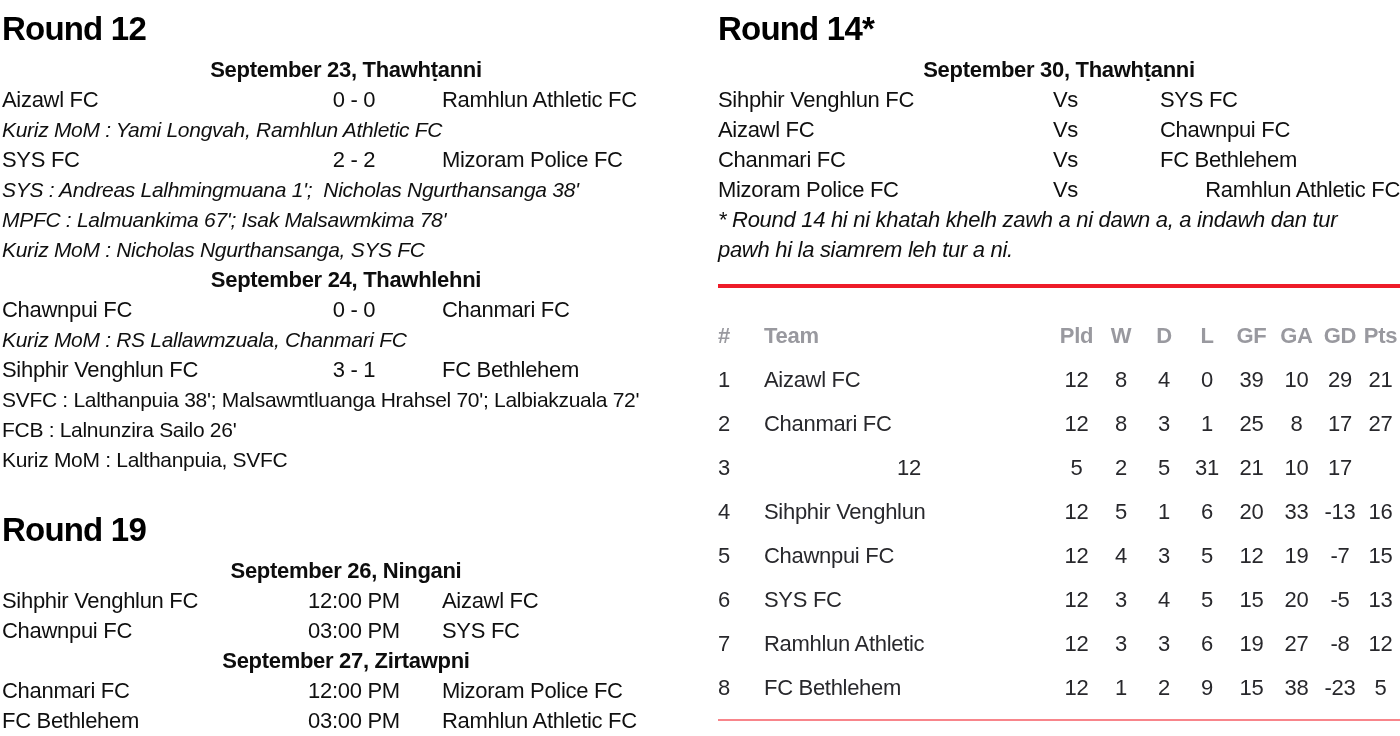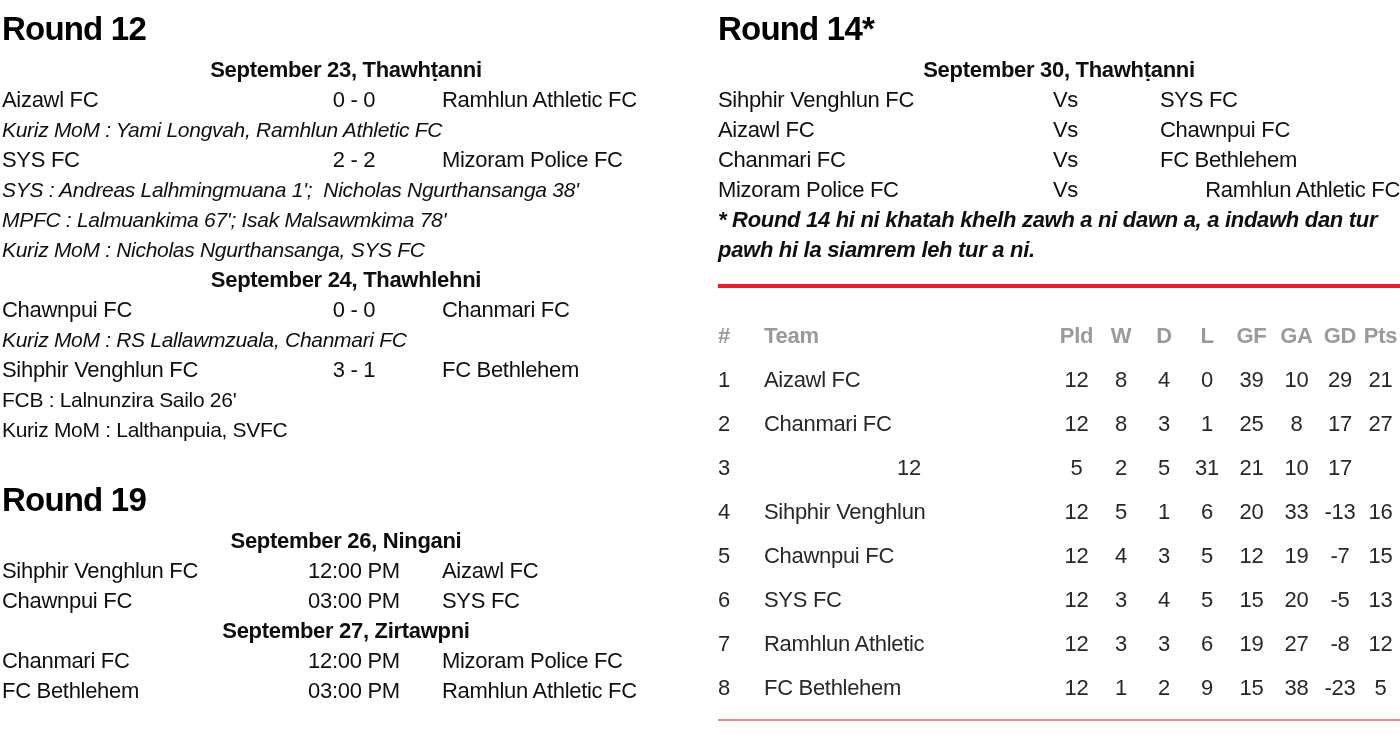--- a/index.html
+++ b/index.html
@@ -68,21 +68,20 @@
     letter-spacing: -0.3px;
   }
   .r14-away.right { text-align: right; }
 
   .note {
     font-style: italic;
     font-size: 22px;
     line-height: 30px;
     letter-spacing: -0.3px;
     width: 662px;
-    font-weight: bold;
   }
 
   .redline { height: 4px; background: #ee1c29; margin-top: 19px; }
   .redline.thin { height: 2px; background: #f8858b; margin-top: 9px; }
 
   .standings { margin-top: 26px; }
   .st-row {
     display: grid;
     grid-template-columns: 46px 290px 45px 44px 42px 44px 45px 45px 42px 39px;
     height: 44px;
@@ -128,20 +127,21 @@
       <div class="fx-mid">0 - 0</div>
       <div class="fx-away">Chanmari FC</div>
     </div>
     <div class="detail it">Kuriz MoM : RS Lallawmzuala, Chanmari FC</div>
 
     <div class="fx-row">
       <div class="fx-home">Sihphir Venghlun FC</div>
       <div class="fx-mid">3 - 1</div>
       <div class="fx-away">FC Bethlehem</div>
     </div>
+    <div class="detail">SVFC : Lalthanpuia 38'; Malsawmtluanga Hrahsel 70'; Lalbiakzuala 72'</div>
     <div class="detail">FCB : Lalnunzira Sailo 26'</div>
     <div class="detail">Kuriz MoM : Lalthanpuia, SVFC</div>
 
     <h1 class="round-title spaced">Round 19</h1>
 
     <div class="date-header">September 26, Ningani</div>
 
     <div class="fx-row">
       <div class="fx-home">Sihphir Venghlun FC</div>
       <div class="fx-mid">12:00 PM</div>

